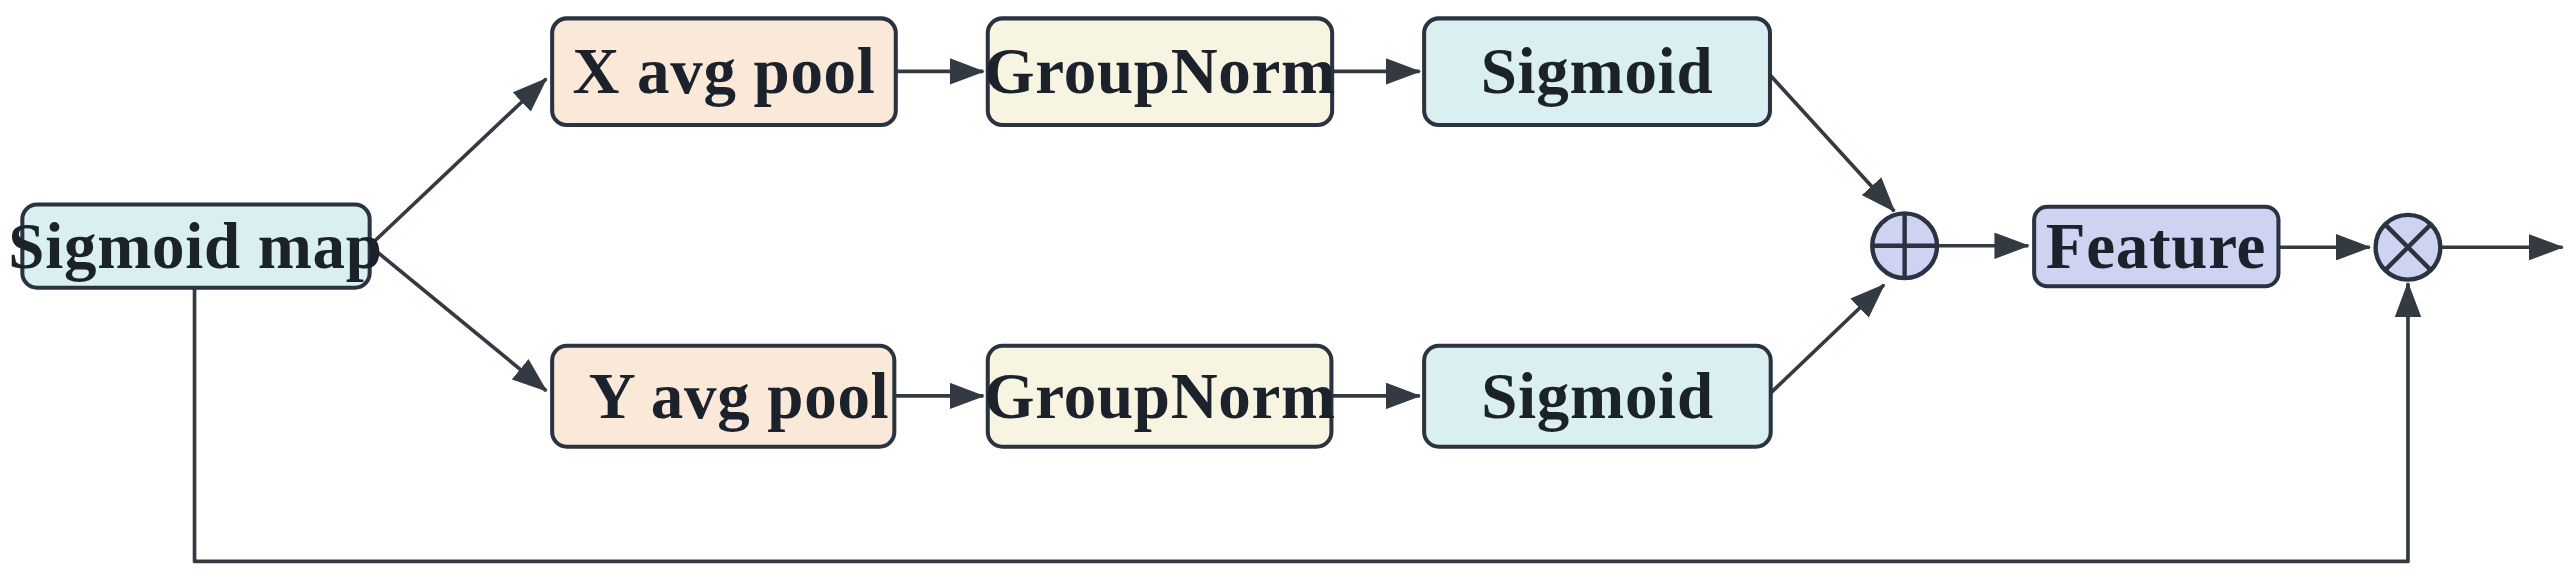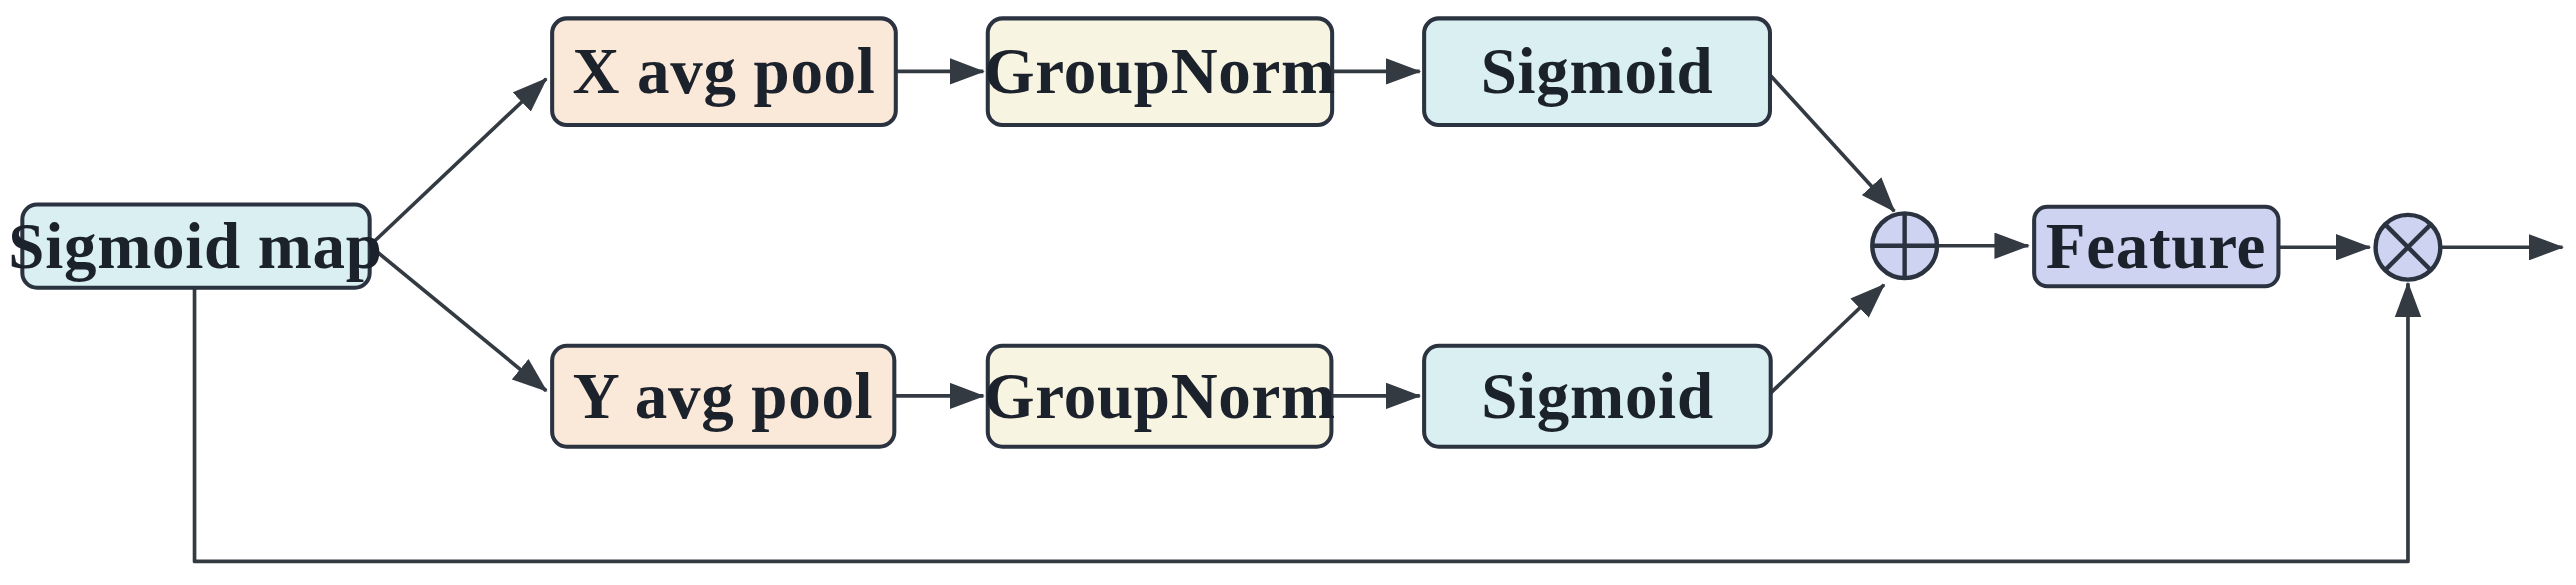--- a/index.html
+++ b/index.html
@@ -74,19 +74,19 @@
       <circle cx="3272" cy="336" r="44" fill="#cdd3f0"></circle>
       <line x1="3242" y1="306" x2="3302" y2="366"></line>
       <line x1="3302" y1="306" x2="3242" y2="366"></line>
     </g>
   </svg>
 
   <div class="node-label" style="left:22px;   top:205px; width:347px; height:83px;">Sigmoid map</div>
   <div class="node-label" style="left:552px;  top:18.4px;  width:344px; height:107px;">X avg pool</div>
   <div class="node-label" style="left:988px; top:18.4px;  width:344px; height:107px;">GroupNorm</div>
   <div class="node-label" style="left:1424px; top:18.4px;  width:346px; height:107px;">Sigmoid</div>
-  <div class="node-label" style="left:552px;  top:346px; width:342px; height:101px;">Y avg pool</div>
+  <div class="node-label" style="left:552px;  top:346px; width:342px; height:101px;padding-left:16px;">Y avg pool</div>
   <div class="node-label" style="left:988px; top:346px; width:344px; height:101px;">GroupNorm</div>
   <div class="node-label" style="left:1424px; top:346px; width:347px; height:101px;">Sigmoid</div>
   <div class="node-label" style="left:2034px; top:207px; width:244px; height:79px;">Feature</div>
 
 </div>
 
 
 </body></html>

